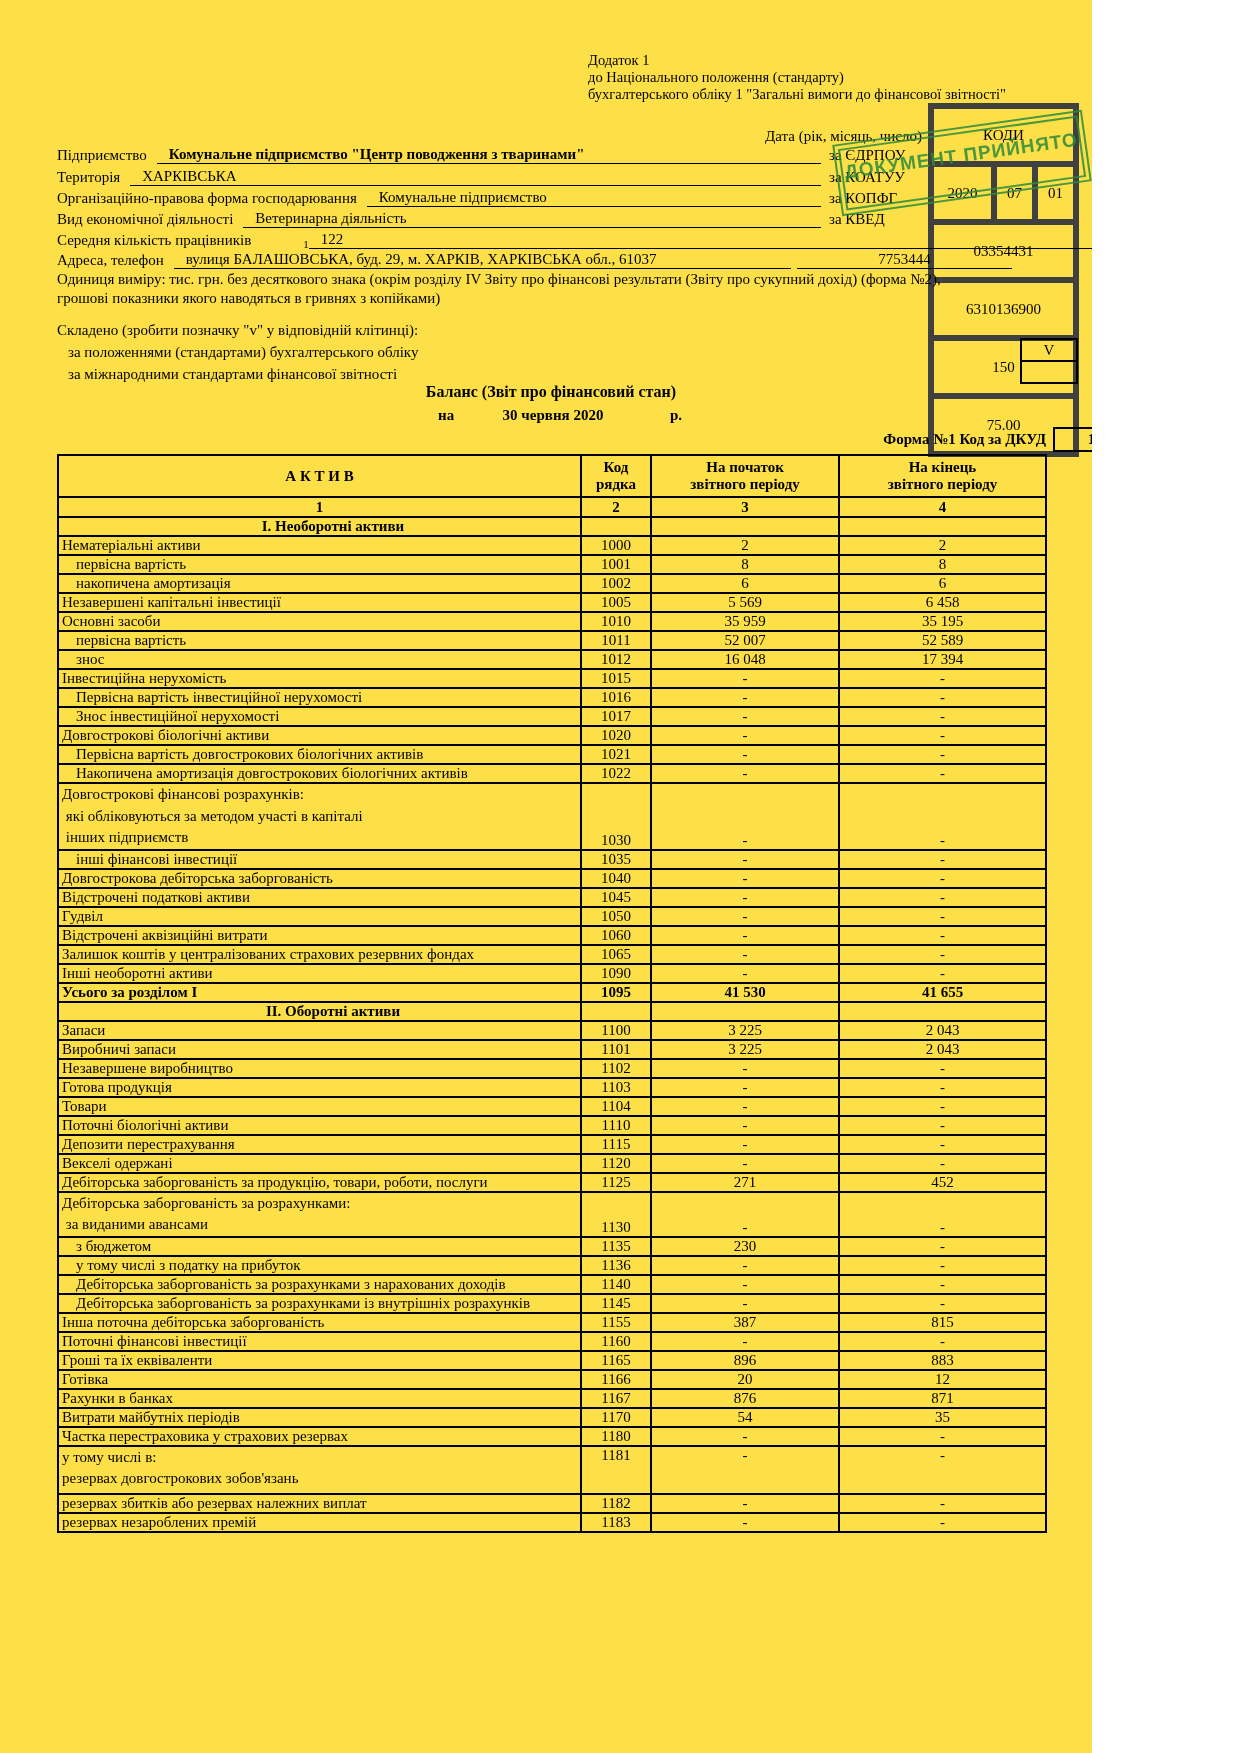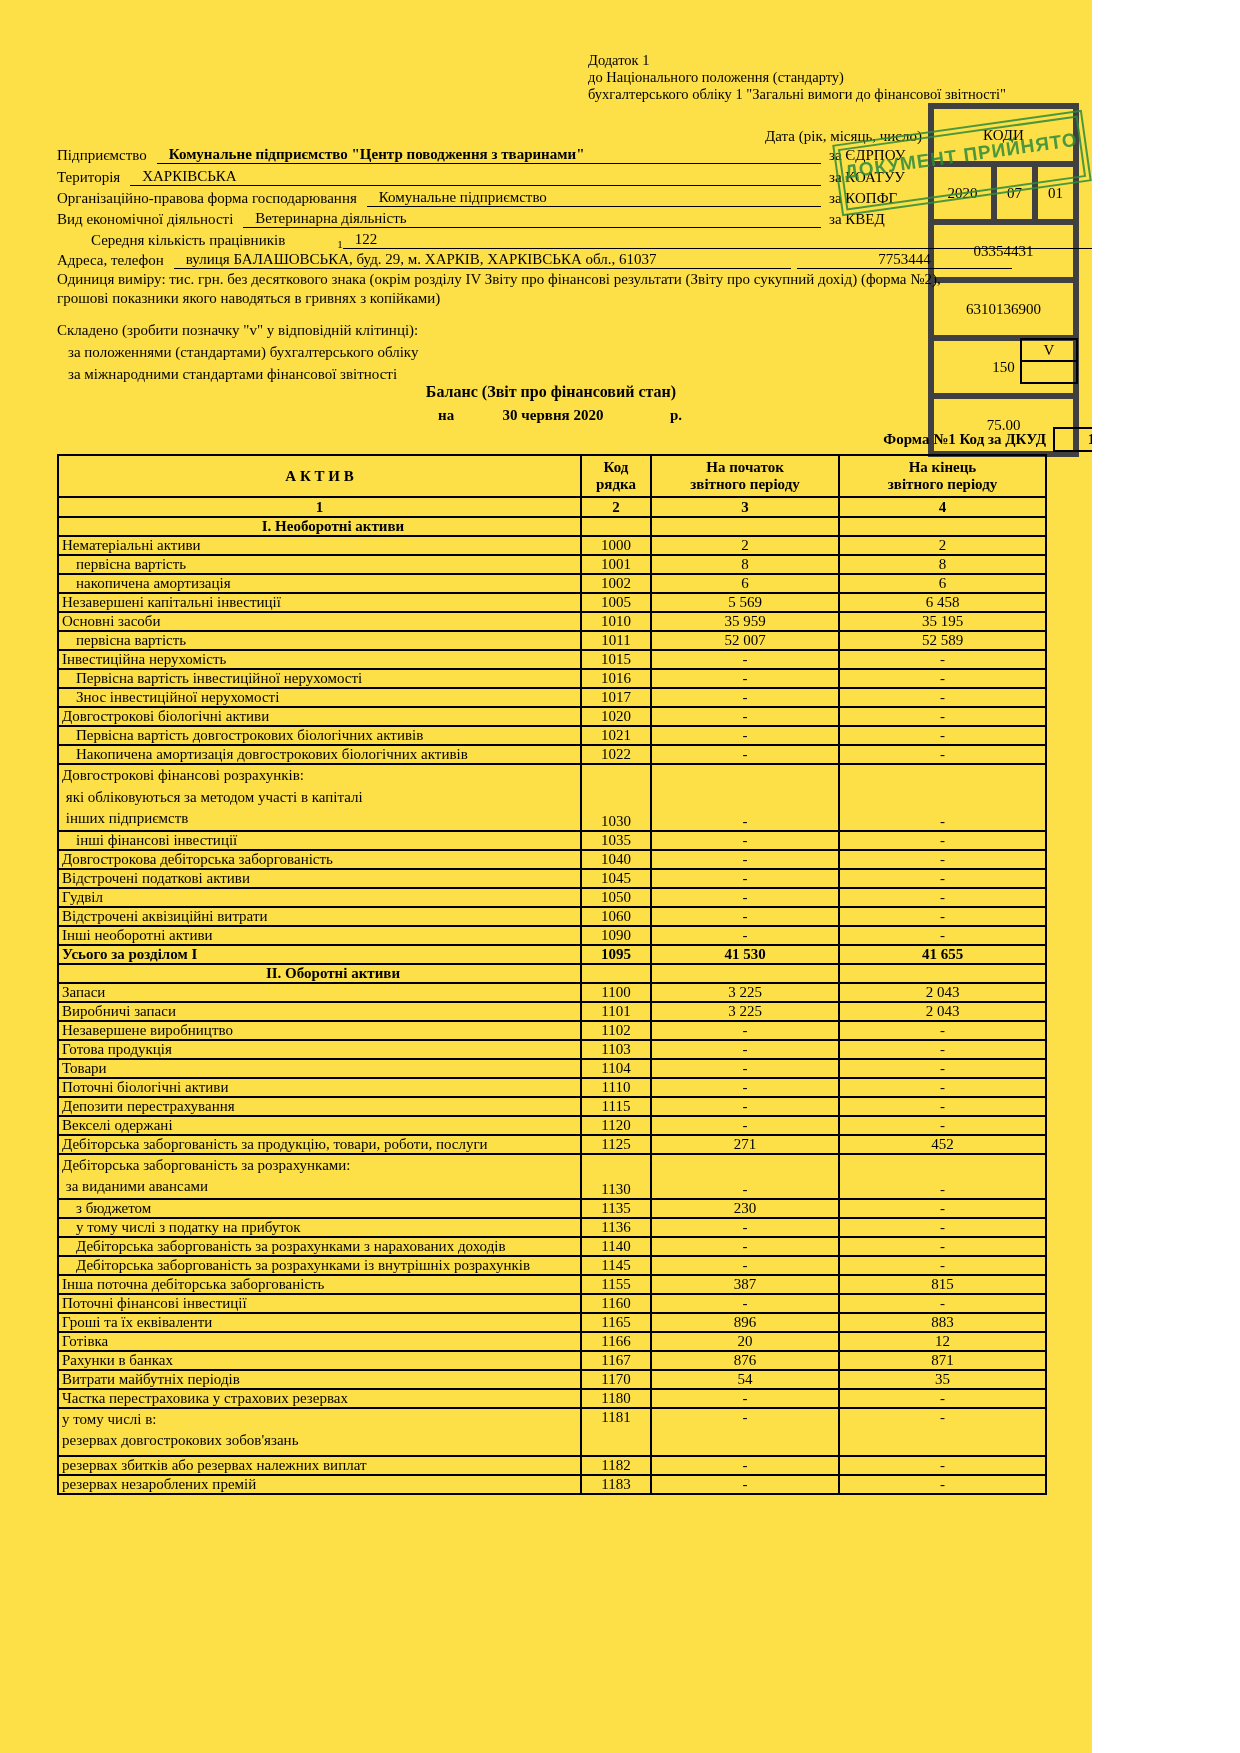--- a/index.html
+++ b/index.html
@@ -12,21 +12,21 @@
   
   .codes{left:928px;top:103px;border-collapse:collapse;table-layout:fixed;}
   .codes td{border:6px solid #404040;height:20px;text-align:center;font-size:15px;padding:16px 2px;}
   .date-label{left:600px;top:128px;width:322px;text-align:right;}
   
   .field{left:57px;width:848px;display:flex;align-items:flex-end;height:20px;}
   .flabel{flex:none;padding-right:10px;white-space:nowrap;}
   .fvalue{flex:1;border-bottom:1.5px solid #000;white-space:nowrap;padding:0 0 0 12px;overflow:hidden;}
   .fcode{flex:none;width:76px;padding-left:8px;white-space:nowrap;}
   .f1{top:144px;justify-content:space-between;} .f2{top:166px;} .f3{top:187px;} .f4{top:208px;}
-  .fworkers{top:229px;left:57px;width:1075px;display:flex;align-items:flex-end;height:20px;margin-left:34px;}
+  .fworkers{top:229px;left:57px;width:1075px;display:flex;align-items:flex-end;height:20px;}
   .sup{font-size:11px;vertical-align:super;margin-left:52px;flex:none;line-height:10px;}
   .faddress{top:249px;left:57px;width:955px;display:flex;align-items:flex-end;height:20px;}
   .fphone{flex:none;width:215px;border-bottom:1.5px solid #000;text-align:center;margin-left:6px;}
   .unit-note{left:57px;top:270px;width:1090px;line-height:19px;}
   .compiled{left:57px;top:322px;}
   .opt1{left:68px;top:344px;} .opt2{left:68px;top:366px;}
   .chk{left:1020px;top:338px;width:58px;}
   .chk .cell{height:20px;border:2px solid #000;text-align:center;line-height:20px;}
   .chk .cell+.cell{margin-top:-2px;}
   
@@ -218,20 +218,26 @@
           <td class="c-code">1010</td>
           <td class="c-val">35 959</td>
           <td class="c-val">35 195</td>
         </tr>
         <tr class="thin">
           <td class="c-label ind">первісна вартість</td>
           <td class="c-code">1011</td>
           <td class="c-val">52 007</td>
           <td class="c-val">52 589</td>
         </tr>
+        <tr class="thin">
+          <td class="c-label ind">знос</td>
+          <td class="c-code">1012</td>
+          <td class="c-val">16 048</td>
+          <td class="c-val">17 394</td>
+        </tr>
         <tr>
           <td class="c-label">Інвестиційна нерухомість</td>
           <td class="c-code">1015</td>
           <td class="c-val">-</td>
           <td class="c-val">-</td>
         </tr>
         <tr class="thin">
           <td class="c-label ind">Первісна вартість інвестиційної нерухомості</td>
           <td class="c-code">1016</td>
           <td class="c-val">-</td>
@@ -287,20 +293,26 @@
         </tr>
         <tr>
           <td class="c-label">Гудвіл</td>
           <td class="c-code">1050</td>
           <td class="c-val">-</td>
           <td class="c-val">-</td>
         </tr>
         <tr>
           <td class="c-label">Відстрочені аквізиційні витрати</td>
           <td class="c-code">1060</td>
+          <td class="c-val">-</td>
+          <td class="c-val">-</td>
+        </tr>
+        <tr>
+          <td class="c-label">Залишок коштів у централізованих страхових резервних фондах</td>
+          <td class="c-code">1065</td>
           <td class="c-val">-</td>
           <td class="c-val">-</td>
         </tr>
         <tr>
           <td class="c-label">Інші необоротні активи</td>
           <td class="c-code">1090</td>
           <td class="c-val">-</td>
           <td class="c-val">-</td>
         </tr>
         <tr class="bold">

